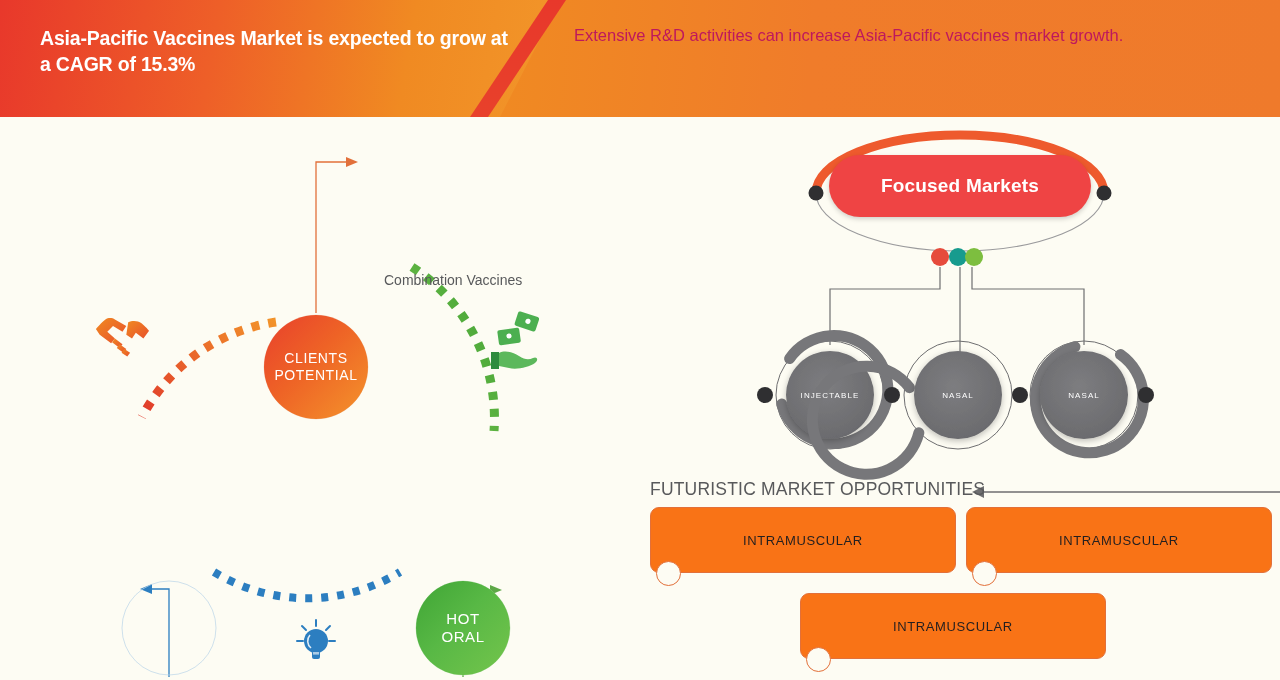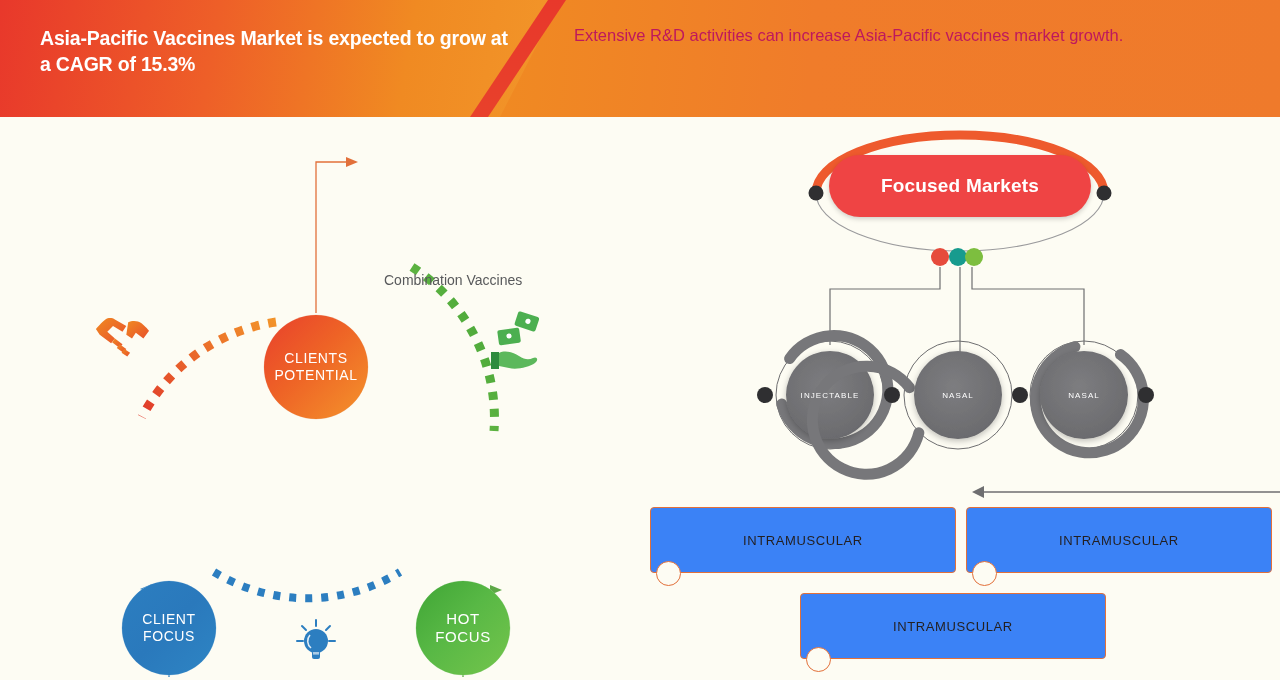--- a/index.html
+++ b/index.html
@@ -46,22 +46,22 @@
                 display:flex;align-items:center;justify-content:center;
                 color:#fff;font-size:19px;font-weight:bold;letter-spacing:.2px;
                 box-shadow:0 2px 5px rgba(0,0,0,.18);}
 
   .circ-lbl{position:absolute;color:#ffffff;font-size:8px;letter-spacing:1.1px;
             text-align:center;transform:translate(-50%,-50%);}
 
   .sect-title{position:absolute;left:10px;top:362px;color:#58595B;
               font-size:17.5px;letter-spacing:.2px;}
 
-  .opt-box{position:absolute;border:1.4px solid #E2703A;border-radius:4px;
-           background:#3b82f6;display:flex;align-items:center;justify-content:center;
+  .opt-box{position:absolute;border:1.4px solid #E2703A;border-radius:9px;
+           background:#f97316;display:flex;align-items:center;justify-content:center;
            color:#231F20;font-size:13px;letter-spacing:.6px;}
   #box-1{left:10px;top:390px;width:304px;height:64px;}
   #box-2{left:326px;top:390px;width:304px;height:64px;}
   #box-3{left:160px;top:476px;width:304px;height:64px;}
   .opt-dot{position:absolute;width:23px;height:23px;border-radius:50%;
            border:1.8px solid #E2703A;background:#FDFCF3;}
 </style>
 </head>
 <body>
 
@@ -157,31 +157,25 @@
       </g>
     </svg>
 
     <div class="node" id="node-clients">
       <div>
         <div>CLIENTS</div>
         <div>POTENTIAL</div>
       </div>
     </div>
 
-    <div class="node" id="node-focus">
-      <div>
-        <div>CLIENT</div>
-        <div>FOCUS</div>
-      </div>
-    </div>
 
     <div class="node" id="node-hot">
       <div>
         <div>HOT</div>
-        <div>FOCUS</div>
+        <div>ORAL</div>
       </div>
     </div>
 
     <div class="lbl" id="lbl-comb">Combination Vaccines</div>
 
   </div>
 
   <div id="right-panel">
 
     <svg id="right-svg" width="640" height="563">
@@ -236,20 +230,21 @@
         <polygon points="344,369 332,375 344,381" fill="#6E6E70" stroke="none"></polygon>
       </g>
     </svg>
 
     <div id="focused-pill">Focused Markets</div>
 
     <div class="circ-lbl" style="left:190px;top:278px;text-align:right;">INJECTABLE</div>
     <div class="circ-lbl" style="left:318px;top:278px;">NASAL</div>
     <div class="circ-lbl" style="left:444px;top:278px;">NASAL</div>
 
+    <div class="sect-title">FUTURISTIC MARKET OPPORTUNITIES</div>
 
     <div class="opt-box" id="box-1">INTRAMUSCULAR</div>
     <div class="opt-dot" style="left:16px;top:444px;"></div>
 
     <div class="opt-box" id="box-2">INTRAMUSCULAR</div>
     <div class="opt-dot" style="left:332px;top:444px;"></div>
 
     <div class="opt-box" id="box-3">INTRAMUSCULAR</div>
     <div class="opt-dot" style="left:166px;top:530px;"></div>
   </div>

